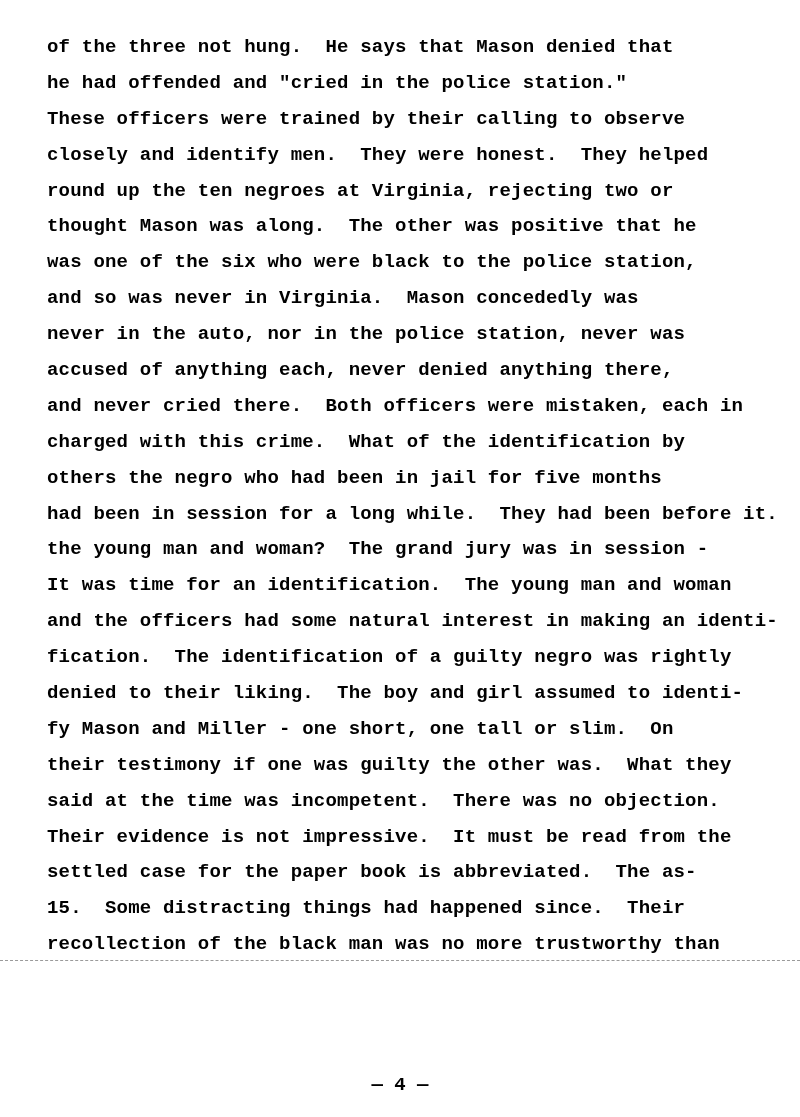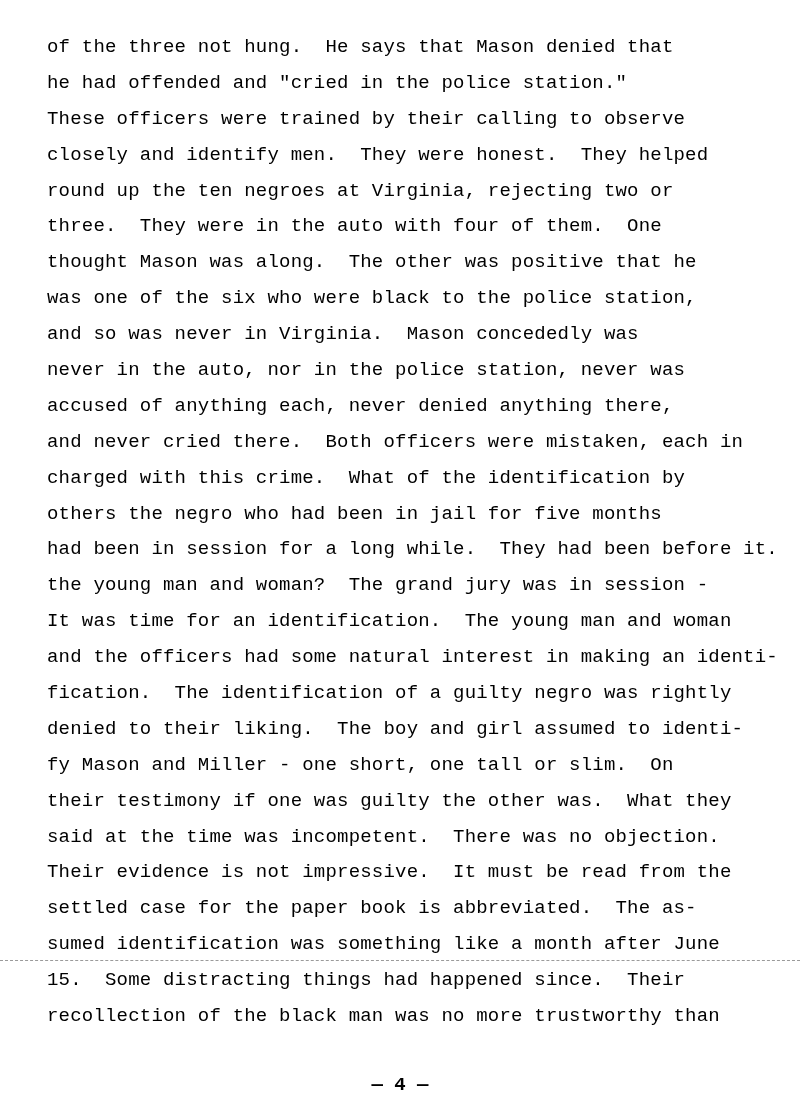--- a/index.html
+++ b/index.html
@@ -21,21 +21,21 @@
       background: #ffffff;
     }
     .text-block {
       position: absolute;
       left: 47px;
       top: 33px;
       width: 740px;
     }
     .line {
       font-family: "Liberation Mono", "DejaVu Sans Mono", monospace;
-      font-weight: normal;
+      font-weight: bold;
       font-size: 19px;
       color: #000000;
       height: 35.9px;
       line-height: 28px;
       white-space: pre;
       letter-spacing: 0.2px;
     }
     .page-number {
       position: absolute;
       top: 1074px;
@@ -59,39 +59,37 @@
 </head>
 <body>
 
 <div class="page">
   <div class="text-block">
     <div class="line">of the three not hung.  He says that Mason denied that</div>
     <div class="line">he had offended and "cried in the police station."</div>
     <div class="line">These officers were trained by their calling to observe</div>
     <div class="line">closely and identify men.  They were honest.  They helped</div>
     <div class="line">round up the ten negroes at Virginia, rejecting two or</div>
-    <div class="line">three.  They were in the auto with four of them.  One</div>
     <div class="line">thought Mason was along.  The other was positive that he</div>
     <div class="line">was one of the six who were black to the police station,</div>
     <div class="line">and so was never in Virginia.  Mason concededly was</div>
     <div class="line">never in the auto, nor in the police station, never was</div>
     <div class="line">accused of anything each, never denied anything there,</div>
     <div class="line">and never cried there.  Both officers were mistaken, each in</div>
     <div class="line">charged with this crime.  What of the identification by</div>
     <div class="line">others the negro who had been in jail for five months</div>
     <div class="line">had been in session for a long while.  They had been before it.</div>
     <div class="line">the young man and woman?  The grand jury was in session -</div>
     <div class="line">It was time for an identification.  The young man and woman</div>
     <div class="line">and the officers had some natural interest in making an identi-</div>
     <div class="line">fication.  The identification of a guilty negro was rightly</div>
     <div class="line">denied to their liking.  The boy and girl assumed to identi-</div>
     <div class="line">fy Mason and Miller - one short, one tall or slim.  On</div>
     <div class="line">their testimony if one was guilty the other was.  What they</div>
     <div class="line">said at the time was incompetent.  There was no objection.</div>
     <div class="line">Their evidence is not impressive.  It must be read from the</div>
     <div class="line">settled case for the paper book is abbreviated.  The as-</div>
-    <div class="line">sumed identification was something like a month after June</div>
     <div class="line">15.  Some distracting things had happened since.  Their</div>
     <div class="line">recollection of the black man was no more trustworthy than</div>
   </div>
   <div class="fold-line"></div>
   <div class="page-number">— 4 —</div>
 </div>
 
 </body></html>

